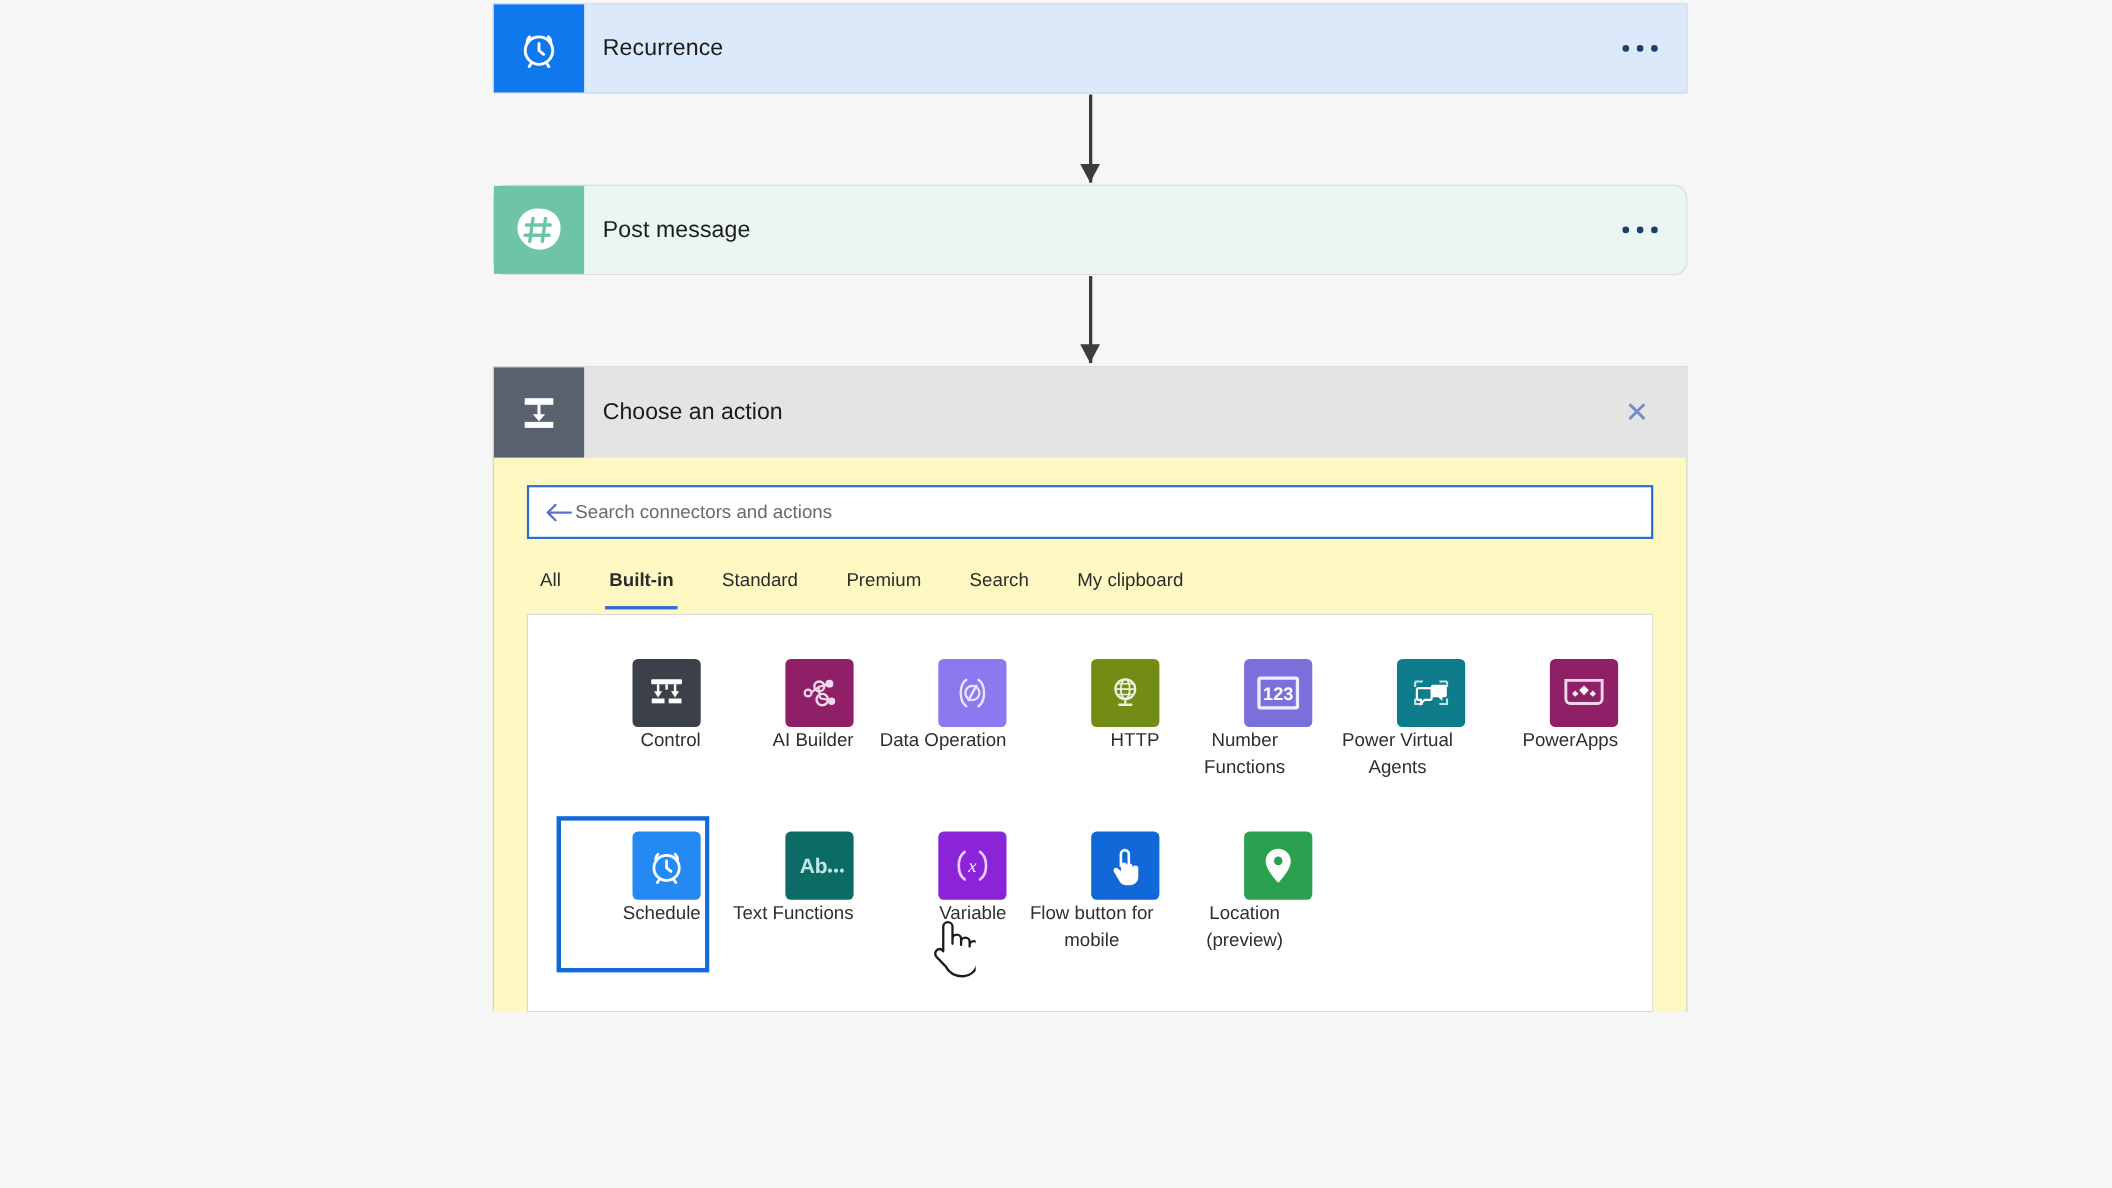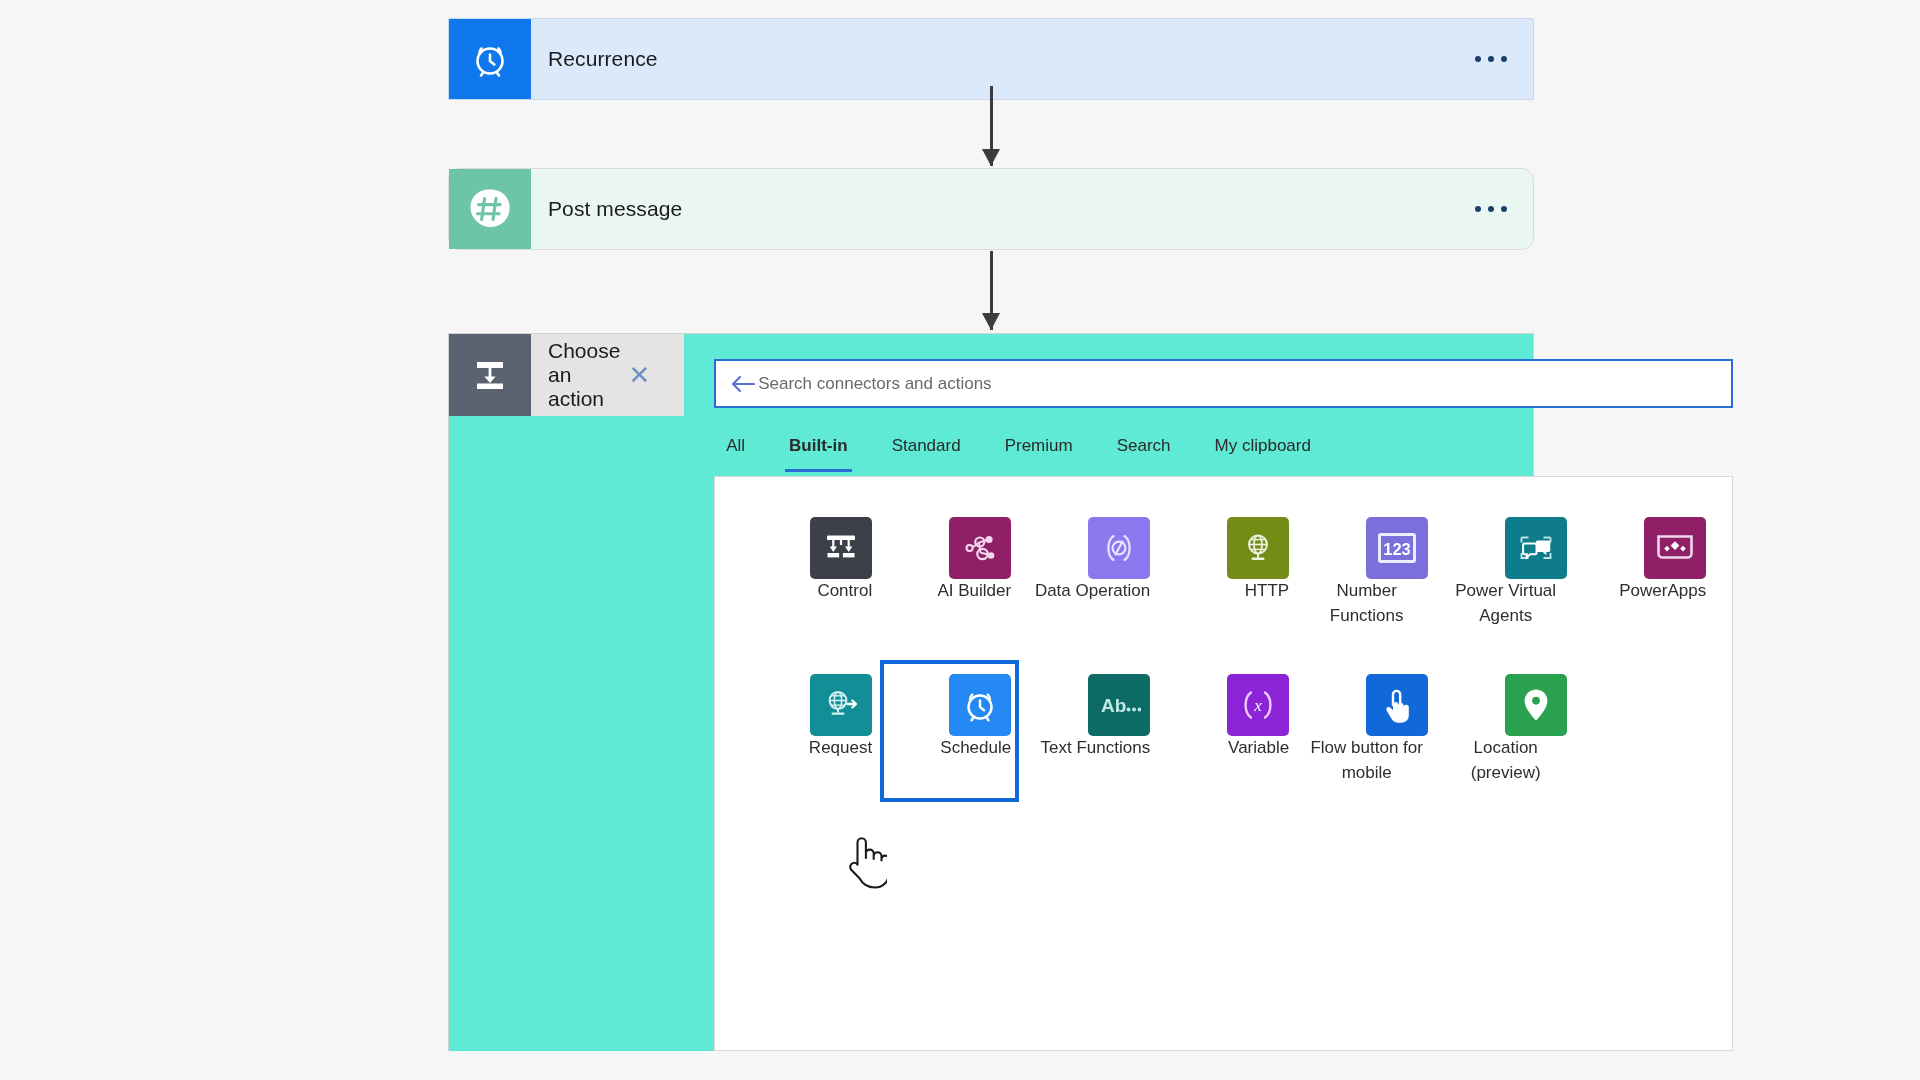--- a/index.html
+++ b/index.html
@@ -54,21 +54,21 @@
     padding: 6px 4px;
     cursor: pointer;
   }
   .ellipsis-btn i {
     display: block;
     width: 6px; height: 6px;
     border-radius: 50%;
     background: #1c3f6e;
   }
 
-  #card-recurrence { top: 18px; background: #dce9fb; border-color: #c9d9ee; }
+  #card-recurrence { top: 3px; background: #dce9fb; border-color: #c9d9ee; }
   #card-recurrence .card-icon { background: #0f78ec; }
   #card-postmessage { top: 168px; background: #eaf6f1; border-color: #dcdcdc; border-radius: 12px; }
   #card-postmessage .card-icon { background: #6ec5a6; }
 
   
   .connector {
     position: absolute;
     left: 983px;
     width: 16px;
   }
@@ -89,26 +89,26 @@
   }
   #connector-1 { top: 86px; height: 80px; }
   #connector-2 { top: 251px; height: 79px; }
 
   
   #action-dialog {
     position: absolute;
     left: 448px;
     top: 333px;
     width: 1086px;
-    height: 718px;
-    background: #5eead4;
+    height: 587px;
+    background: #fef9c3;
     border: 1px solid #d2d2d2;
     border-bottom: none;
     display: flex;
-    flex-direction: row;
+    flex-direction: column;
   }
   .dialog-header {
     height: 82px;
     flex: 0 0 82px;
     display: flex;
     align-items: stretch;
     background: #e4e4e4;
   }
   .dialog-header .hdr-icon {
     width: 82px; flex: 0 0 82px;
@@ -431,36 +431,20 @@
               <div class="tile-icon" style="background: rgb(143, 32, 104);">
                 <svg width="40" height="32" viewBox="0 0 40 32">
                   <path d="M3.5 4.5 h33 v17 a4 4 0 0 1 -4 4 h-25 a4 4 0 0 1 -4 -4 z" fill="none" stroke="#f0d6ea" stroke-width="2.6"></path>
                   <path d="M20 9.2 L24.4 13.6 L20 18 L15.6 13.6 Z" fill="#ffffff"></path>
                   <path d="M12 13.8 L14.8 16.6 L12 19.4 L9.2 16.6 Z" fill="#ffffff"></path>
                   <path d="M28 13.8 L30.8 16.6 L28 19.4 L25.2 16.6 Z" fill="#ffffff"></path>
                 </svg>
               </div>
               <div class="tile-label">PowerApps</div>
             </div>
-            <div class="tile">
-              <div class="tile-icon" style="background: rgb(18, 143, 150);">
-                <svg width="38" height="36" viewBox="0 0 38 36">
-                  <circle cx="16" cy="13.5" r="8.4" fill="none" stroke="#d5f0f1" stroke-width="2"></circle>
-                  <ellipse cx="16" cy="13.5" rx="3.7" ry="8.4" fill="none" stroke="#d5f0f1" stroke-width="1.6"></ellipse>
-                  <path d="M7.8 13.5 H24.2" stroke="#d5f0f1" stroke-width="1.6"></path>
-                  <path d="M9 8.8 H23" stroke="#d5f0f1" stroke-width="1.4"></path>
-                  <path d="M9 18.2 H23" stroke="#d5f0f1" stroke-width="1.4"></path>
-                  <rect x="15" y="21.6" width="2" height="4" fill="#d5f0f1"></rect>
-                  <rect x="9.6" y="25.4" width="12.8" height="2.3" rx="1" fill="#d5f0f1"></rect>
-                  <path d="M25.5 17 H33.5" stroke="#ffffff" stroke-width="2.3" stroke-linecap="round"></path>
-                  <path d="M30.4 13.6 L34 17 L30.4 20.4" fill="none" stroke="#ffffff" stroke-width="2.3" stroke-linecap="round" stroke-linejoin="round"></path>
-                </svg>
-              </div>
-              <div class="tile-label">Request</div>
-            </div>
             <div class="tile selected">
               <div class="tile-icon" style="background: rgb(36, 137, 242);">
                 <svg width="38" height="38" viewBox="0 0 38 38">
                   <circle cx="19" cy="21" r="11.5" fill="none" stroke="#fff" stroke-width="2.5"></circle>
                   <path d="M19 14.5 V21 L23 24.2" fill="none" stroke="#fff" stroke-width="2.5" stroke-linecap="round"></path>
                   <path d="M11.2 8.6 A6.4 6.4 0 0 0 9 13.6" fill="none" stroke="#fff" stroke-width="2.5" stroke-linecap="round"></path>
                   <path d="M26.8 8.6 A6.4 6.4 0 0 1 29 13.6" fill="none" stroke="#fff" stroke-width="2.5" stroke-linecap="round"></path>
                   <path d="M12.8 31 L10.6 34.3" stroke="#fff" stroke-width="2.5" stroke-linecap="round"></path>
                   <path d="M25.2 31 L27.4 34.3" stroke="#fff" stroke-width="2.5" stroke-linecap="round"></path>
                 </svg>

